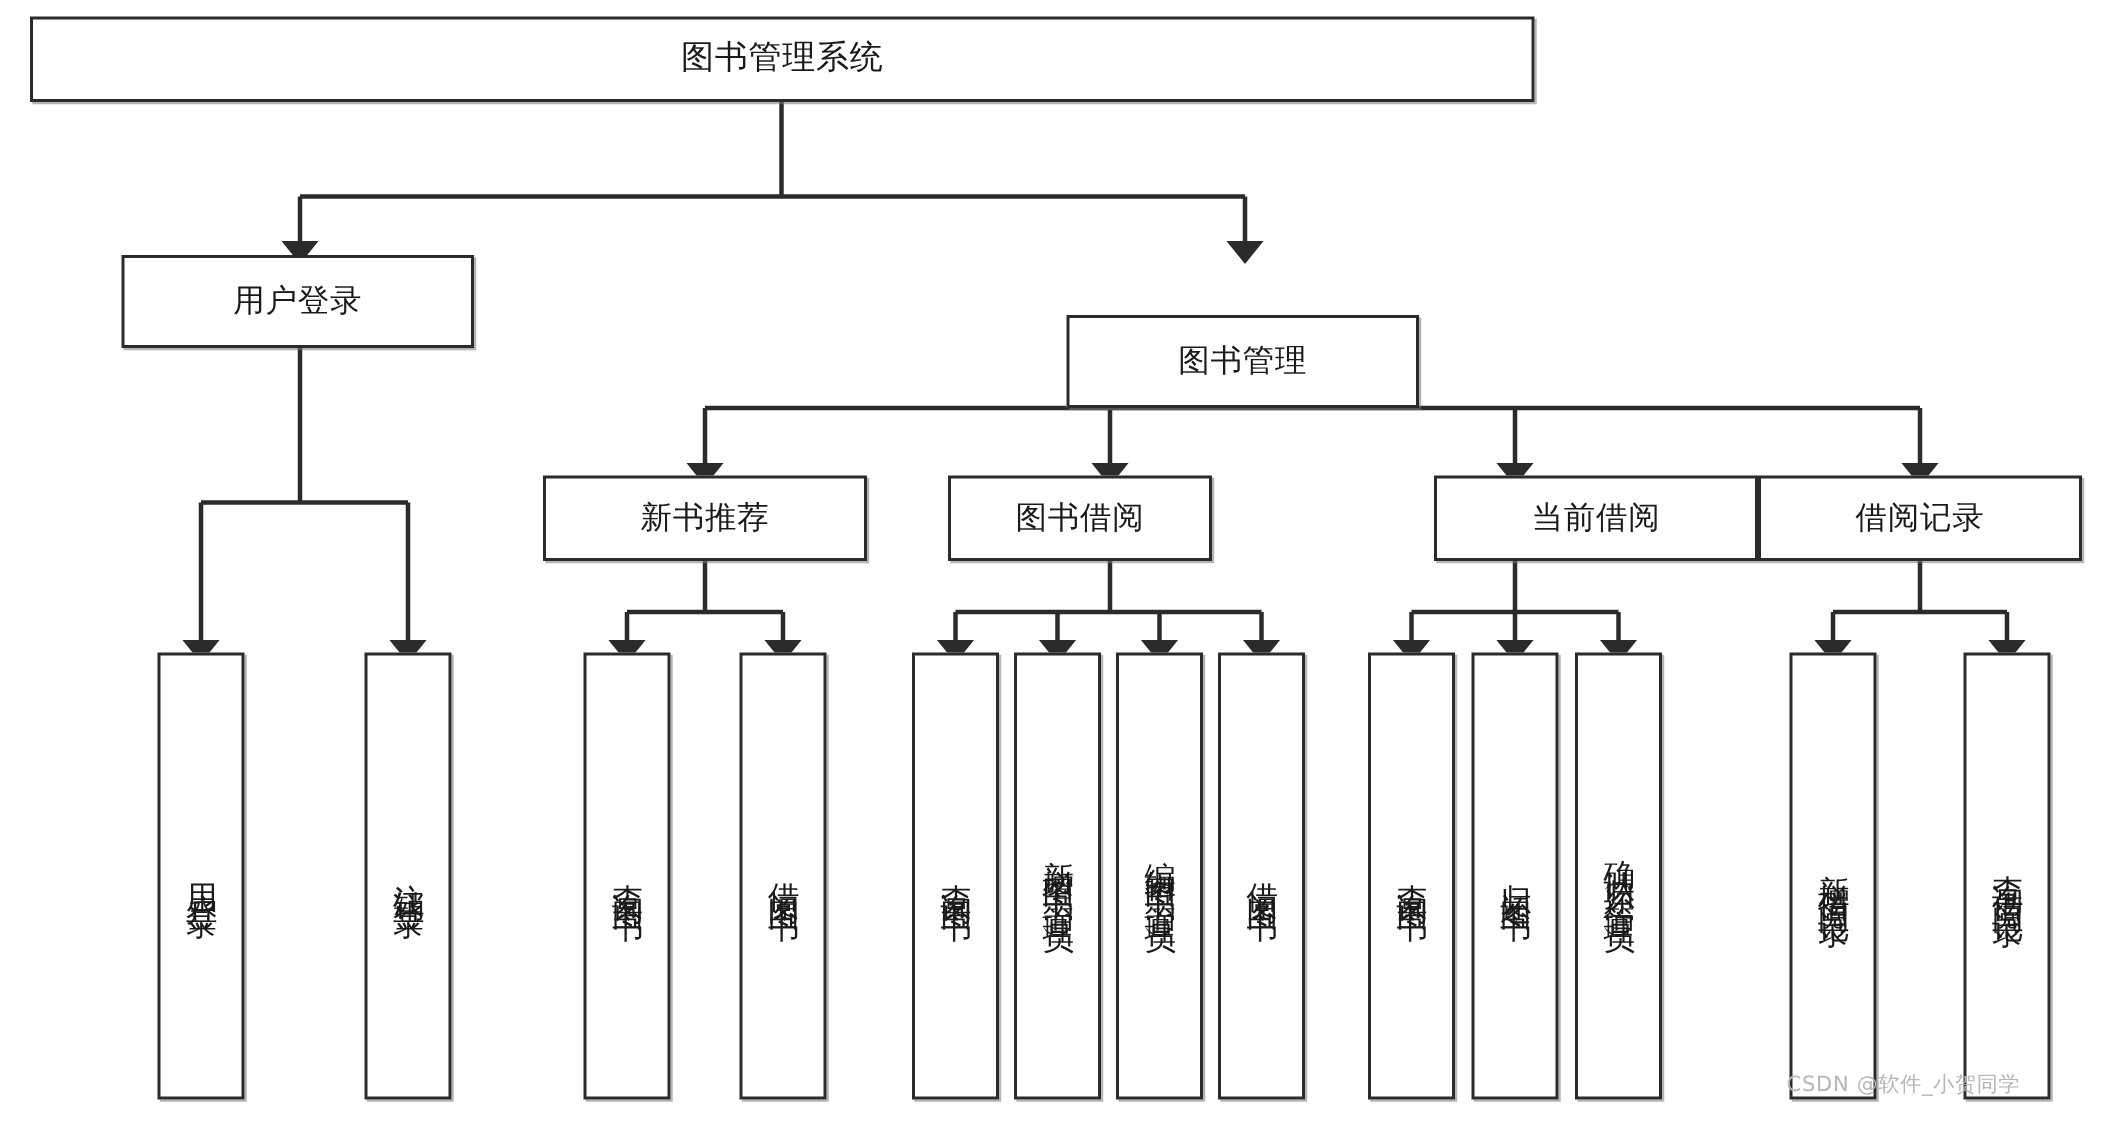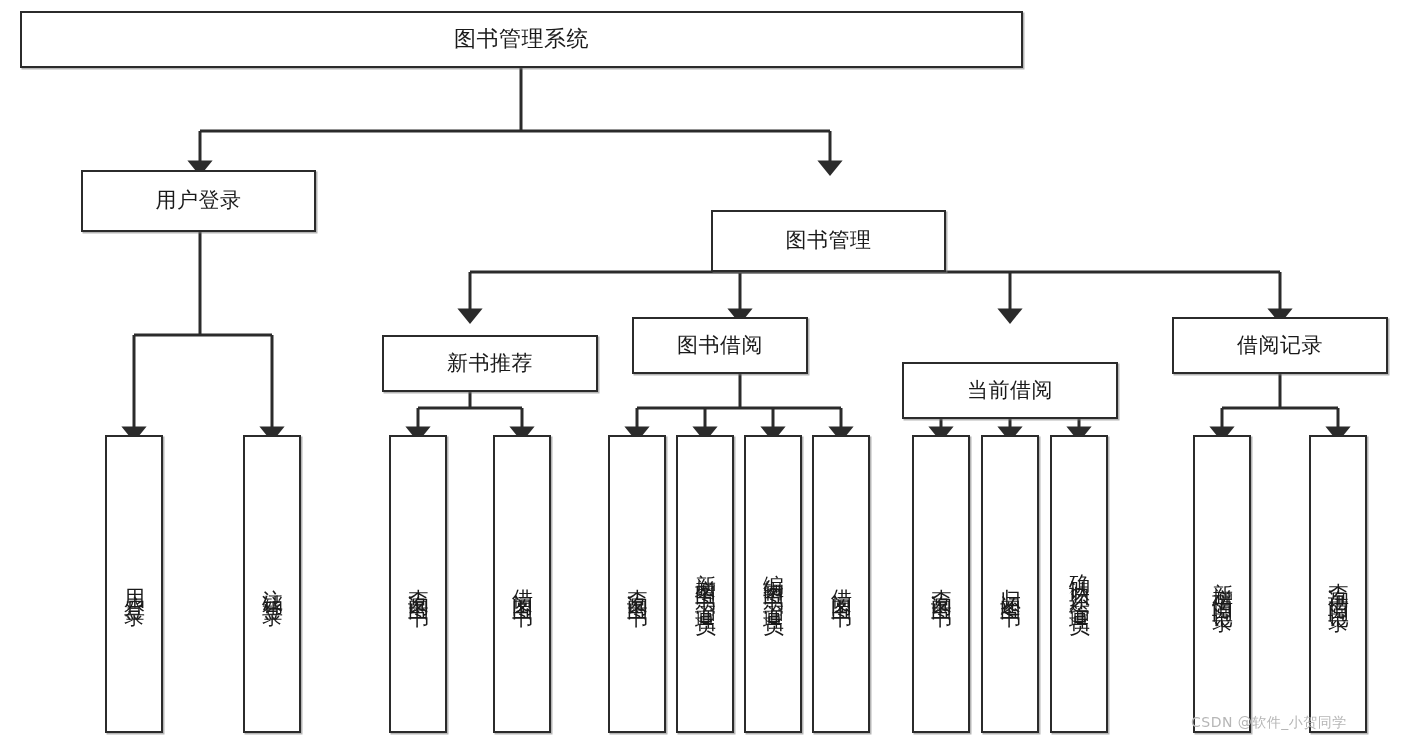--- a/index.html
+++ b/index.html
@@ -130,27 +130,27 @@
     <span class="lbl">图书管理系统</span>
   </div>
 
   <div class="node horiz" style="left:81px; top:170px; width:235px; height:62px;">
     <span class="lbl">用户登录</span>
   </div>
   <div class="node horiz" style="left:711px; top:170px; width:235px; height:62px;margin-top:40px;">
     <span class="lbl">图书管理</span>
   </div>
 
-  <div class="node horiz" style="left:362px; top:335px; width:216px; height:57px;margin-left:20px;">
+  <div class="node horiz" style="left:362px; top:317px; width:216px; height:57px;">
     <span class="lbl">新书推荐</span>
   </div>
   <div class="node horiz" style="left:632px; top:317px; width:176px; height:57px;">
     <span class="lbl">图书借阅</span>
   </div>
-  <div class="node horiz" style="left:902px; top:317px; width:216px; height:57px;margin-top:45px;">
+  <div class="node horiz" style="left:956px; top:317px; width:216px; height:57px;">
     <span class="lbl">当前借阅</span>
   </div>
   <div class="node horiz" style="left:1172px; top:317px; width:216px; height:57px;">
     <span class="lbl">借阅记录</span>
   </div>
 
   <div class="node vert" style="left:105px; top:435px; width:58px; height:298px;">
     <span class="lbl">用户登录</span>
   </div>
   <div class="node vert" style="left:243px; top:435px; width:58px; height:298px;">

